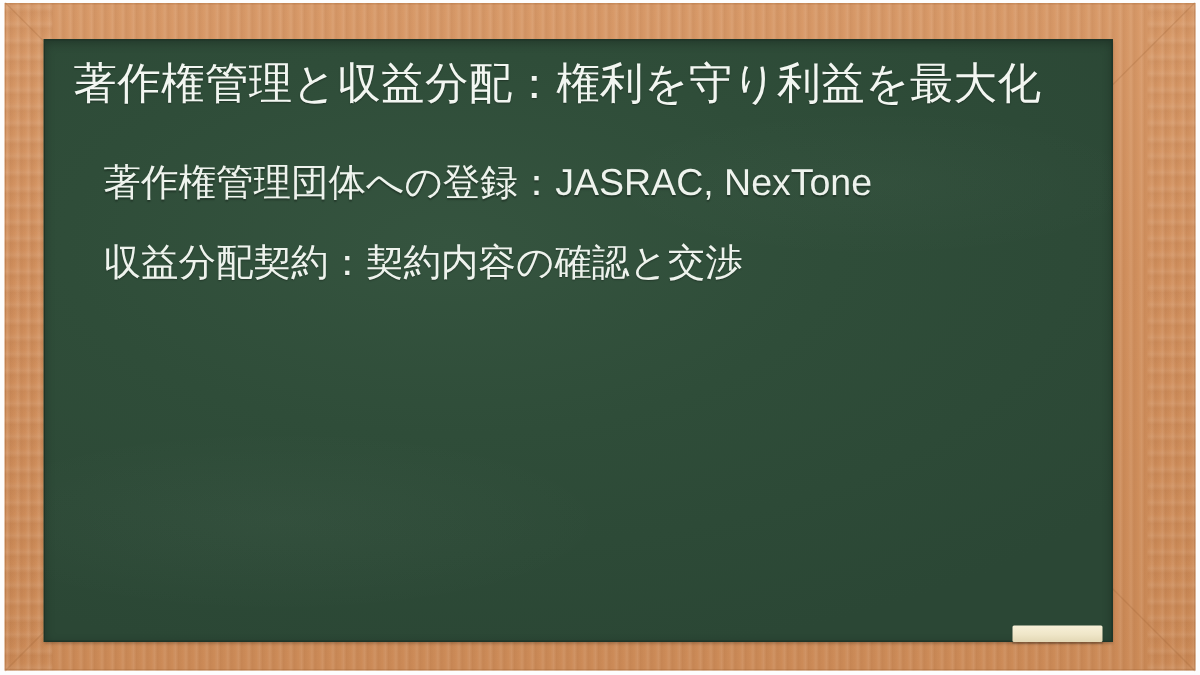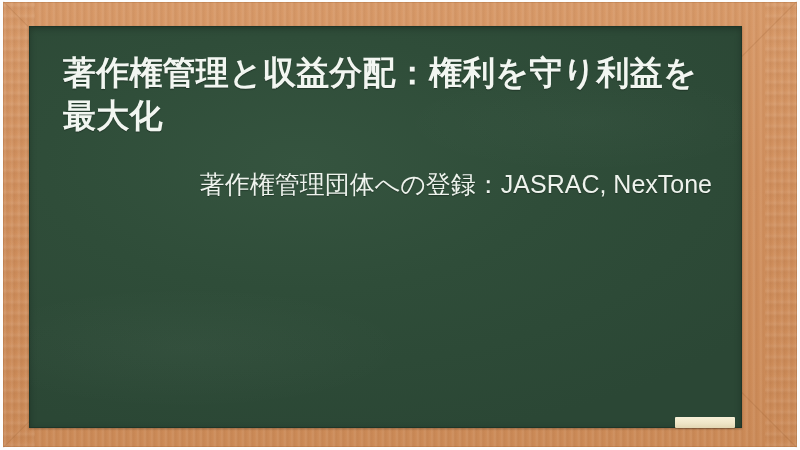--- a/index.html
+++ b/index.html
@@ -66,43 +66,42 @@
     background:
       radial-gradient(ellipse 45% 22% at 22% 80%, rgba(226,236,228,0.030), rgba(0,0,0,0) 70%),
       radial-gradient(ellipse 38% 18% at 78% 24%, rgba(226,236,228,0.022), rgba(0,0,0,0) 70%);
   }
 
   
   .board-inner{position:relative;z-index:2;padding:4px 16px 0 18px;}
 
   .title{
     color:#f2f6f1;
-    font-size:33px;
+    font-size:29px;
     line-height:1.30;
-    font-weight:700;
+    font-weight:400;
     letter-spacing:0.2px;
-    margin:16px;
+    margin:2px;
     padding-top:6px;
     text-shadow:0 1px 1px rgba(0,0,0,0.32);
     white-space:pre-wrap;
   }
 
   .bullets{
     list-style:none;
     margin:30px 0 0 0;
     padding:0 14px 0 22px;
   }
   .bullet{
     color:#eef3ed;
     font-size:25px;
     line-height:1.30;
     font-weight:400;
     margin:0 0 21px 0;
     text-shadow:0 1px 1px rgba(0,0,0,0.30);
-    text-align:right;
   }
 
   
   .chalk{
     position:absolute;
     left:675px;top:417px;width:60px;height:11px;
     background:linear-gradient(180deg,#f7f0d8 0%,#efe6c8 55%,#e2d7b4 100%);
     border-radius:1px;
     box-shadow:0 1px 1px rgba(0,0,0,0.22);
     z-index:5;
@@ -122,20 +121,21 @@
     <div class="miter br"></div>
   </div>
 
   <div class="board">
     <div class="board-inner">
 
       <h1 class="title">著作権管理と収益分配：権利を守り利益を最大化</h1>
 
       <ul class="bullets">
         <li class="bullet">著作権管理団体への登録：JASRAC, NexTone</li>
+        <li class="bullet">収益分配契約：契約内容の確認と交渉</li>
       </ul>
 
     </div>
   </div>
 
   <div class="chalk"></div>
 
 </div>
 
 </body></html>

